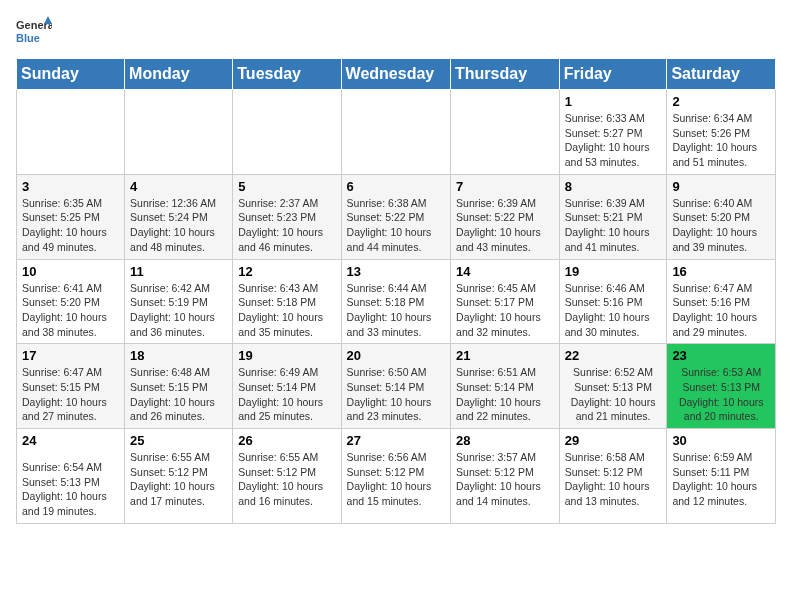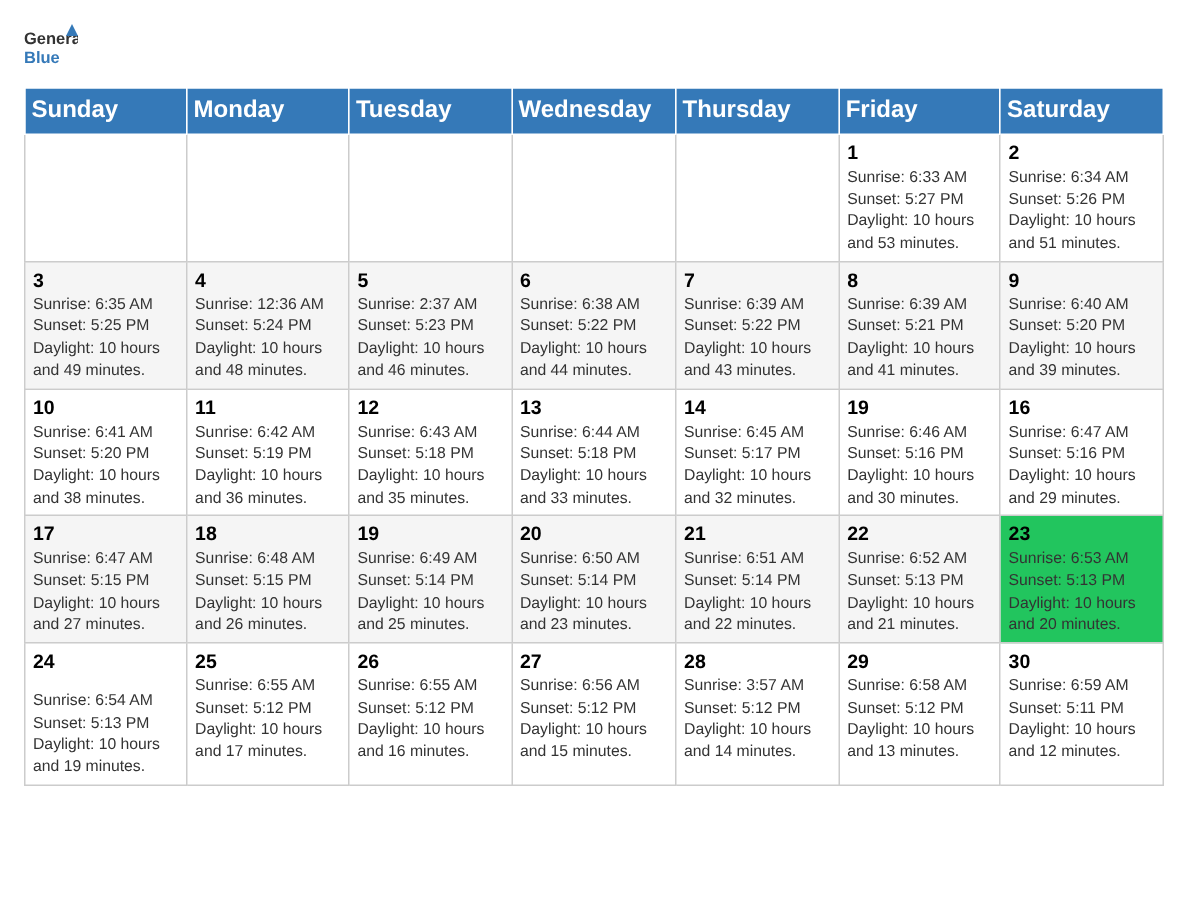--- a/index.html
+++ b/index.html
@@ -260,28 +260,28 @@
         </td>
         <td style="background: rgb(245, 245, 245);">
           <span class="day-num">21</span>
           <div class="cell-info" style="white-space: pre-line;">Sunrise: 6:51 AM
 Sunset: 5:14 PM
 Daylight: 10 hours
 and 22 minutes.</div>
         </td>
         <td style="background: rgb(245, 245, 245);">
           <span class="day-num">22</span>
-          <div class="cell-info" style="white-space: pre-line;">Sunrise: 6:52 AM
+          <div class="cell-info" style="white-space: pre-line; text-align: center;">Sunrise: 6:52 AM
 Sunset: 5:13 PM
 Daylight: 10 hours
 and 21 minutes.</div>
         </td>
         <td style="background: #22c55e;">
           <span class="day-num">23</span>
-          <div class="cell-info" style="white-space: pre-line;">Sunrise: 6:53 AM
+          <div class="cell-info" style="white-space: pre-line; text-align: center;">Sunrise: 6:53 AM
 Sunset: 5:13 PM
 Daylight: 10 hours
 and 20 minutes.</div>
         </td>
       </tr>
       <tr>
         <td style="background: rgb(255, 255, 255);">
           <span class="day-num">24</span>
           <div class="cell-info" style="white-space: pre-line; margin-top: 12px;">Sunrise: 6:54 AM
 Sunset: 5:13 PM

